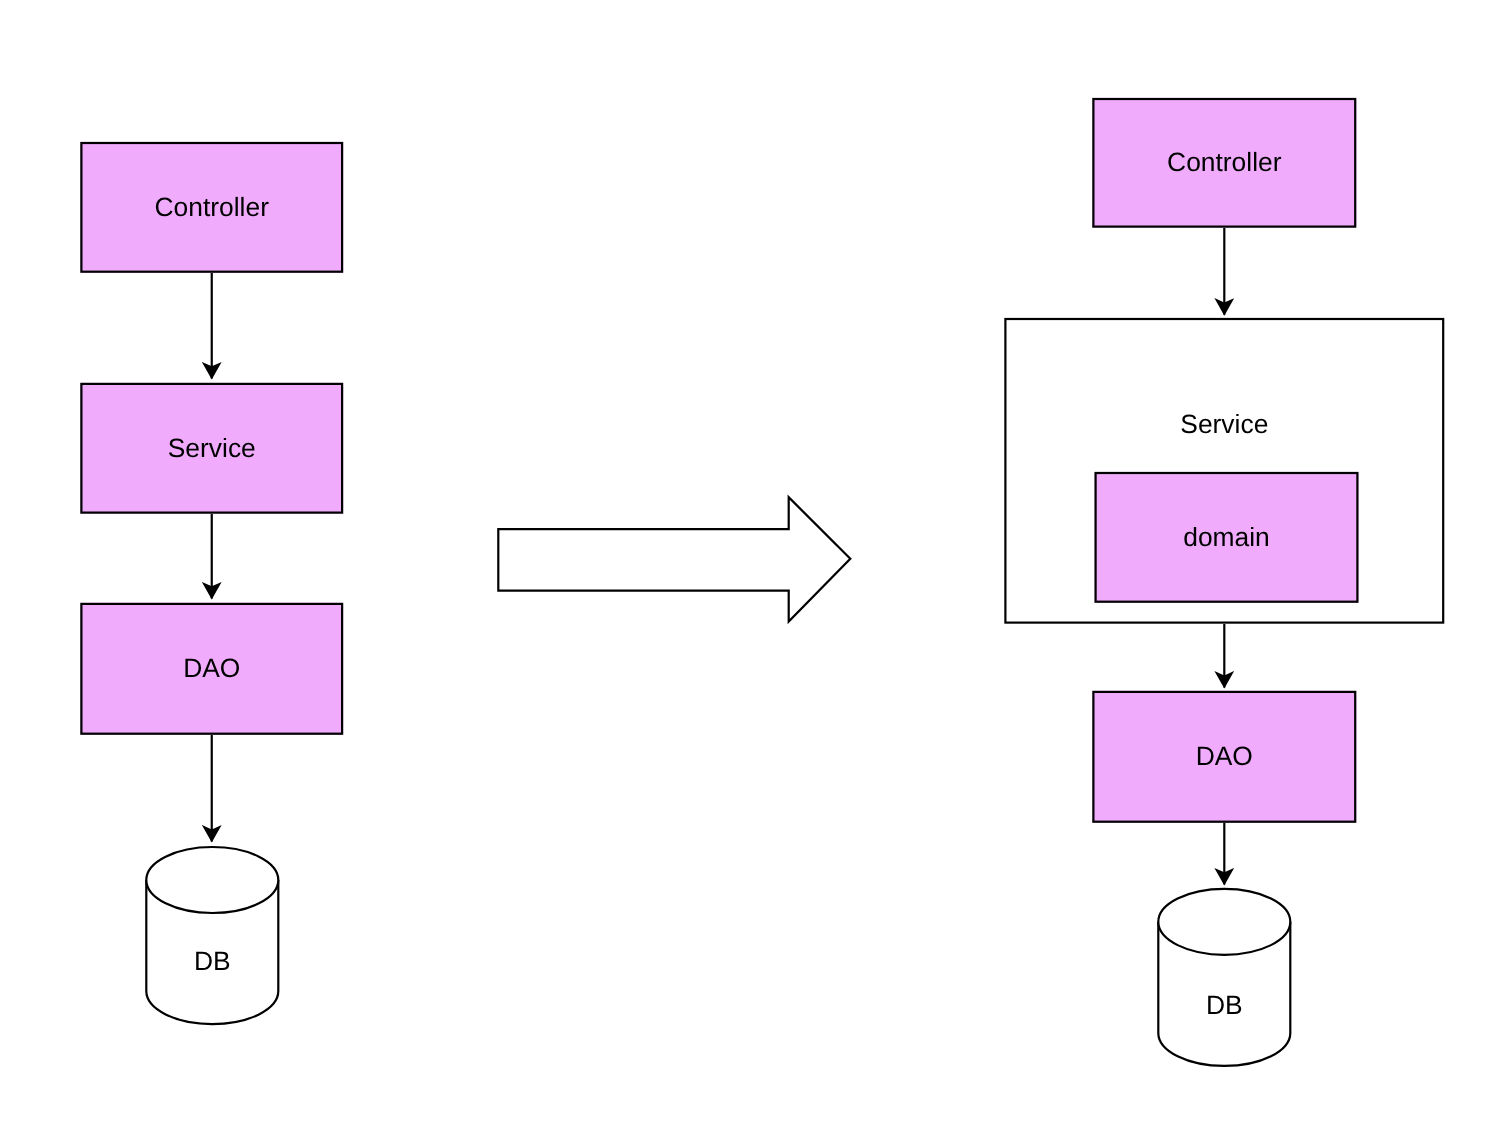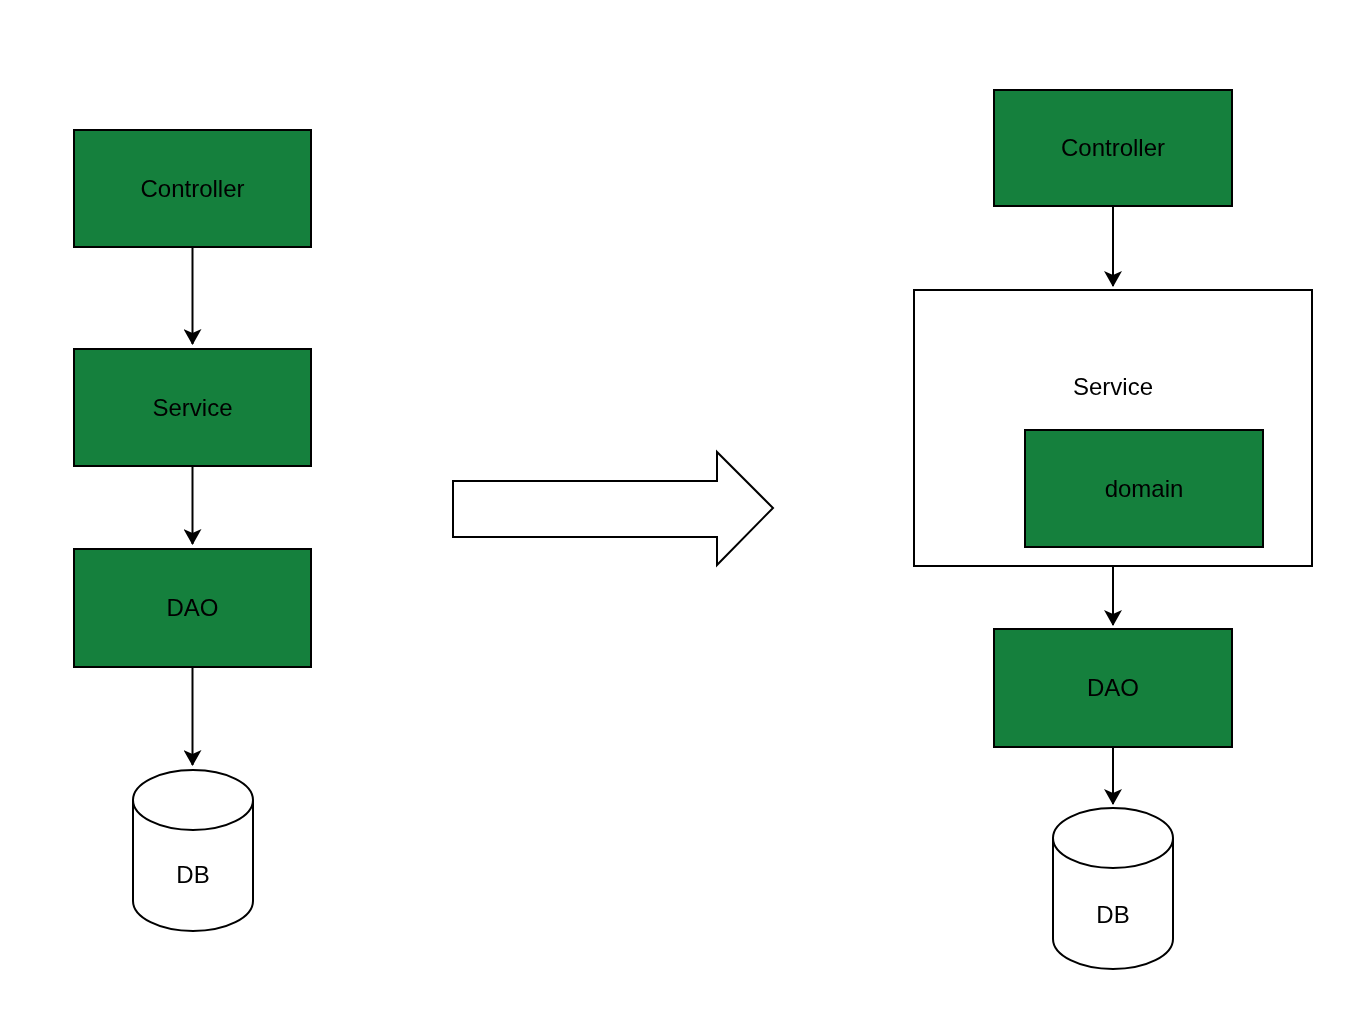--- a/index.html
+++ b/index.html
@@ -2,40 +2,40 @@
 <html><head>
 <meta charset="utf-8">
 <style>
   html,body{margin:0;padding:0;background:#ffffff;}
   .canvas{
     position:relative;width:1352px;height:1026px;background:#ffffff;
     font-family:"Liberation Sans",sans-serif;color:#000000;overflow:hidden;
   }
   .layer{position:absolute;left:0;top:0;width:1352px;height:1026px;}
   .node{
-    position:absolute;box-sizing:border-box;border:2px solid #000000;background:#15803d;
+    position:absolute;box-sizing:border-box;border:2px solid #000000;background:#f0abfc;
     display:flex;align-items:center;justify-content:center;font-size:24px;line-height:1;
   }
   .container-node{
     position:absolute;box-sizing:border-box;border:2px solid #000000;background:#ffffff;
   }
   .float-label{
     position:absolute;display:flex;align-items:center;justify-content:center;
     font-size:24px;line-height:1;
   }
   
   .l-controller{left:73px;top:129px;width:239px;height:119px;}
   .l-service{left:73px;top:348px;width:239px;height:119px;}
   .l-dao{left:73px;top:548px;width:239px;height:120px;}
   .l-db-label{left:132px;top:857px;width:122px;height:36px;}
   
   .r-controller{left:993px;top:89px;width:240px;height:118px;}
   .r-service{left:913px;top:289px;width:400px;height:278px;}
   .r-service-label{left:913px;top:372px;width:400px;height:30px;}
-  .r-domain{left:1024px;top:429px;width:240px;height:119px;}
+  .r-domain{left:995px;top:429px;width:240px;height:119px;}
   .r-dao{left:993px;top:628px;width:240px;height:120px;}
   .r-db-label{left:1052px;top:897px;width:122px;height:36px;}
 </style>
 </head>
 <body>
 
 <div class="canvas">
 
   <svg class="layer" width="1352" height="1026" viewBox="0 0 1352 1026" xmlns="http://www.w3.org/2000/svg">
     <defs>

